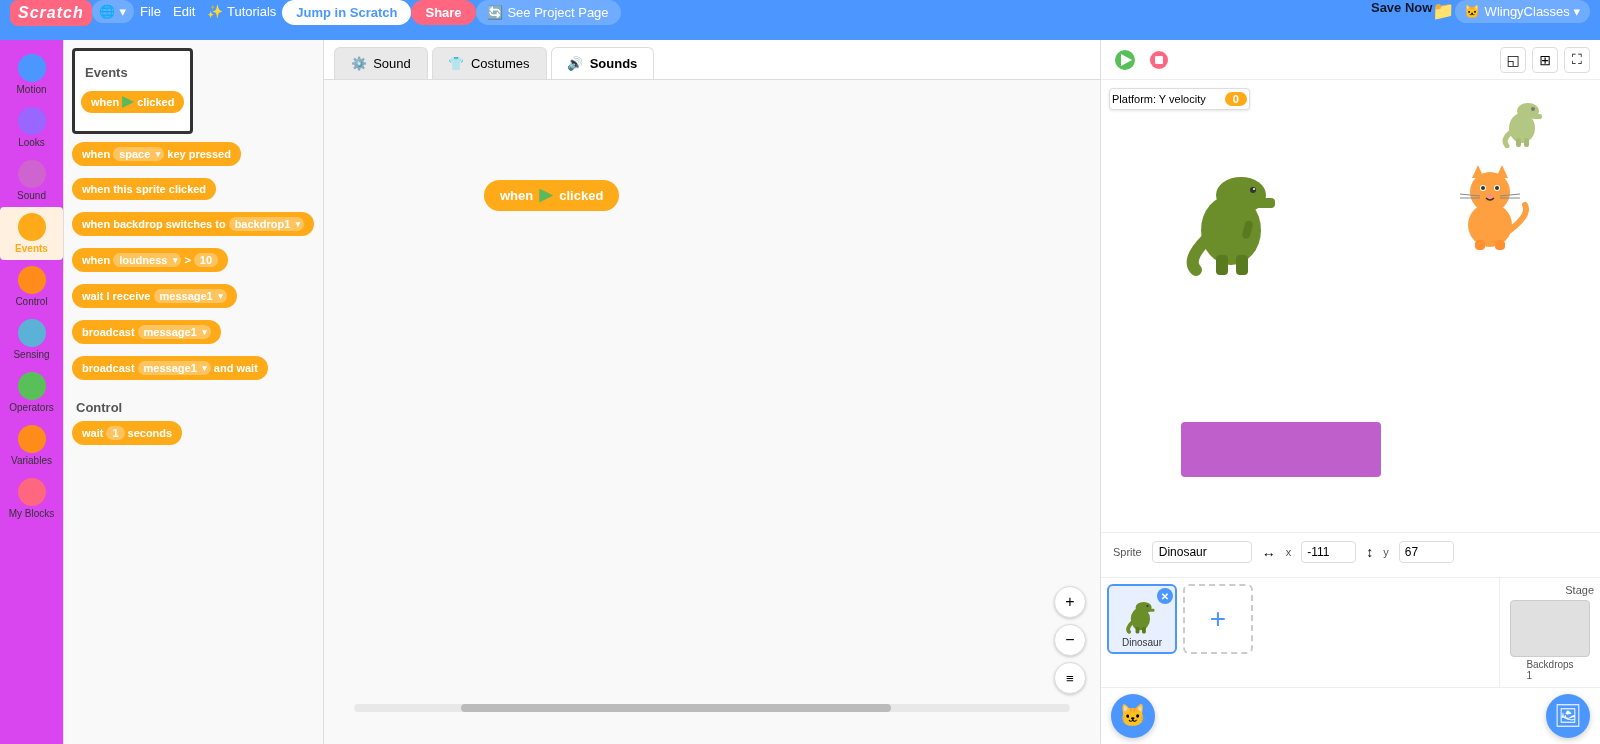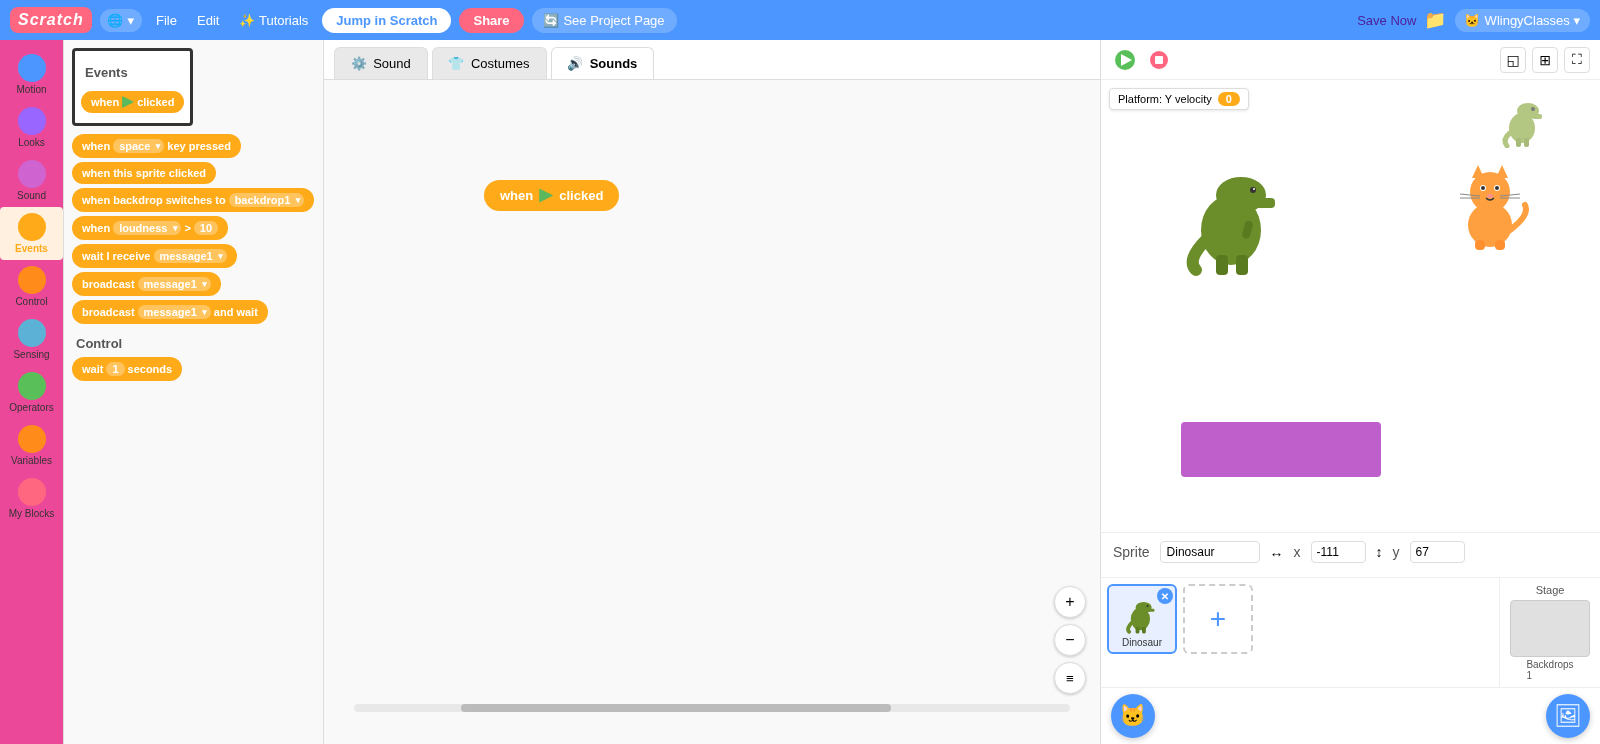--- a/index.html
+++ b/index.html
@@ -1,25 +1,24 @@
 <!DOCTYPE html>
 <html><head>
   <meta charset="utf-8">
   <style>
     * { box-sizing: border-box; margin: 0; padding: 0; }
     body { font-family: 'Helvetica Neue', Arial, sans-serif; font-size: 13px; background: #f9f9f9; overflow: hidden; }
 
     
     .top-nav {
       display: flex;
-      align-items: center;
+      align-items: flex-start;
       background: #4C97FF;
       height: 40px;
       padding: 0 10px;
-      gap: 8px;
       z-index: 100;
       position: relative;
     }
     .scratch-logo {
       background: #FF6680;
       border-radius: 8px;
       padding: 4px 8px;
       font-weight: bold;
       font-size: 16px;
       color: white;
@@ -71,23 +70,23 @@
       border-radius: 14px;
       padding: 5px 12px;
       font-size: 13px;
       cursor: pointer;
       display: flex; align-items: center; gap: 4px;
     }
     .nav-spacer { flex: 1; }
     .save-now-btn {
       background: none;
       border: none;
-      color: #4c1d95;
-      font-size: 13px;
-      font-weight: normal;
+      color: #0f172a;
+      font-size: 13px;
+      font-weight: bold;
       cursor: pointer;
     }
     .folder-icon-btn {
       background: none;
       border: none;
       color: white;
       font-size: 18px;
       cursor: pointer;
     }
     .user-badge {
@@ -102,21 +101,21 @@
 
     
     .main-layout {
       display: flex;
       height: calc(744px - 40px);
     }
 
     
     .category-sidebar {
       width: 64px;
-      background: #ec4899;
+      background: #d946ef;
       border-right: 1px solid #ddd;
       display: flex;
       flex-direction: column;
       align-items: center;
       padding-top: 8px;
       gap: 0;
       overflow: hidden;
     }
     .cat-item {
       display: flex;
@@ -149,21 +148,21 @@
     }
     .block-section-title {
       font-weight: bold;
       font-size: 13px;
       margin: 8px 0 6px 4px;
       color: #555;
     }
     .block-pill {
       display: inline-flex; align-items: center; gap: 3px;
       background: #FFAB19; color: white; font-weight: bold; font-size: 11px;
-      padding: 5px 10px; border-radius: 20px; cursor: grab; margin-bottom: 4px; width: fit-content;
+      padding: 5px 10px; border-radius: 20px; cursor: grab; margin-bottom: 12px; width: fit-content;
     }
     .block-input {
       background: rgba(255,255,255,0.3);
       border-radius: 8px;
       padding: 1px 6px;
       font-size: 11px;
       color: white;
       display: inline-block;
     }
     .block-dropdown {
@@ -321,23 +320,23 @@
       overflow: hidden;
       min-height: 280px;
     }
     .platform-y-badge {
       position: absolute;
       top: 8px;
       left: 8px;
       background: white;
       border: 1px solid #ddd;
       border-radius: 4px;
-      padding: 3px 8px;
+      padding: 3px 2px;
       font-size: 11px;
-      display: flex; align-items: center; gap: 6px;
+      display: flex; align-items: center; gap: 19px;
       box-shadow: 0 1px 3px rgba(0,0,0,0.1);
     }
     .platform-y-value {
       background: #FFAB19;
       color: white;
       font-weight: bold;
       border-radius: 8px;
       padding: 1px 8px;
       font-size: 11px;
     }
@@ -347,21 +346,21 @@
       background: white;
       border-top: 1px solid #eee;
       padding: 8px 12px;
     }
     .sprite-info-row {
       display: flex;
       align-items: center;
       gap: 10px;
       margin-bottom: 6px;
     }
-    .sprite-label { font-size: 14px; color: #555; }
+    .sprite-label { font-size: 11px; color: #555; }
     .sprite-name-input {
       border: 1px solid #ddd;
       border-radius: 4px;
       padding: 3px 6px;
       font-size: 12px;
       width: 100px;
     }
     .coord-input {
       border: 1px solid #ddd; border-radius: 4px;
       padding: 3px 5px; font-size: 12px; width: 55px;
@@ -767,21 +766,21 @@
           </div>
 
 
           <div class="add-sprite-btn">
             <span style="font-size:28px;color:#4C97FF;">+</span>
           </div>
         </div>
       </div>
 
       <div class="stage-section">
-        <div style="display:flex;justify-content:center;width:100%;align-items:center;">
+        <div style="display:flex;justify-content:flex-end;width:100%;align-items:center;">
           <span class="stage-label">Stage</span>
         </div>
         <div class="stage-thumb"></div>
         <span class="backdrops-count">
           <span>Backdrops</span>
           <br>
           <span>1</span>
         </span>
       </div>
     </div>

